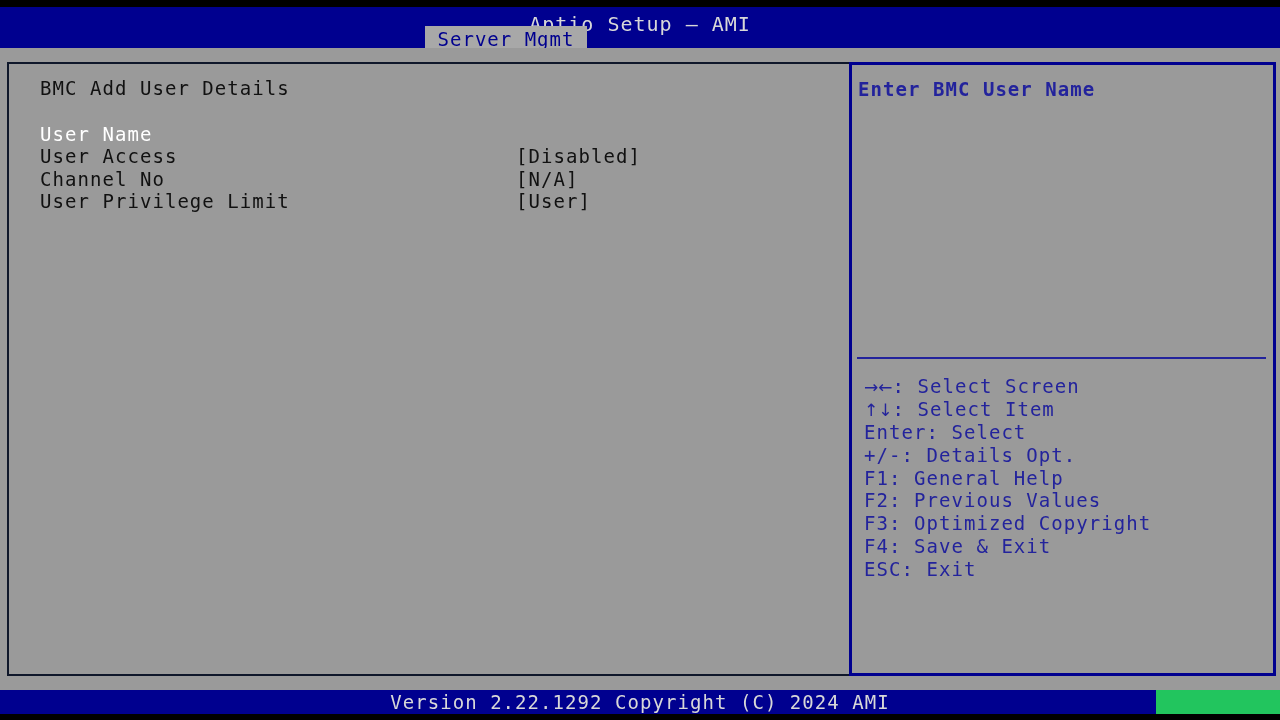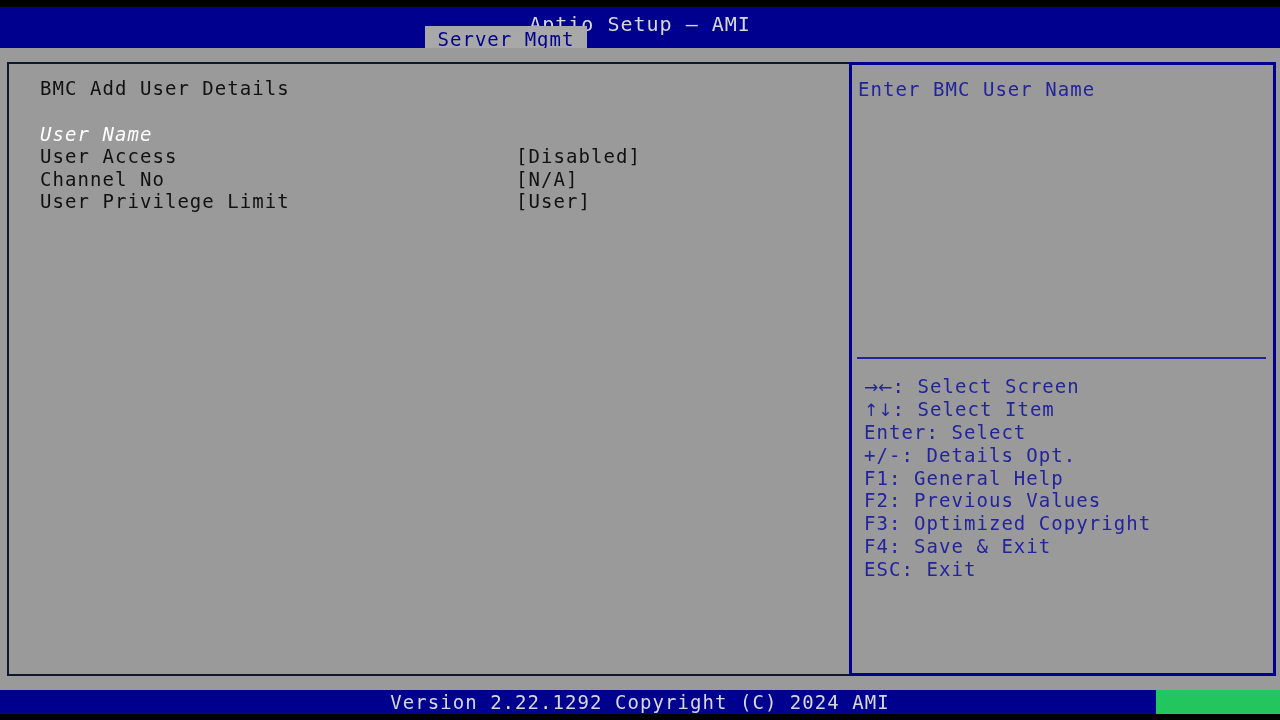--- a/index.html
+++ b/index.html
@@ -107,27 +107,28 @@
   }
   .row-label {
     position: absolute;
     left: 0; top: 0;
   }
   .row-value {
     position: absolute;
     left: 476px; top: 0;
   }
   .txt-dark  { color: #111111; }
-  .txt-sel   { color: #ffffff; font-style: italic; }
+  .txt-sel   { color: #ffffff; }
   .spacer    { height: 23px; }
   
   .rp-inner {
     position: absolute;
     left: 6px; top: 13px;
     width: 414px;
+    font-weight: bold;
   }
   .help-line {
     white-space: pre;
     font-size: 19px;
     letter-spacing: 1.05px;
     color: #23239c;
     height: 22.8px;
   }
   .hr-divider {
     position: absolute;

